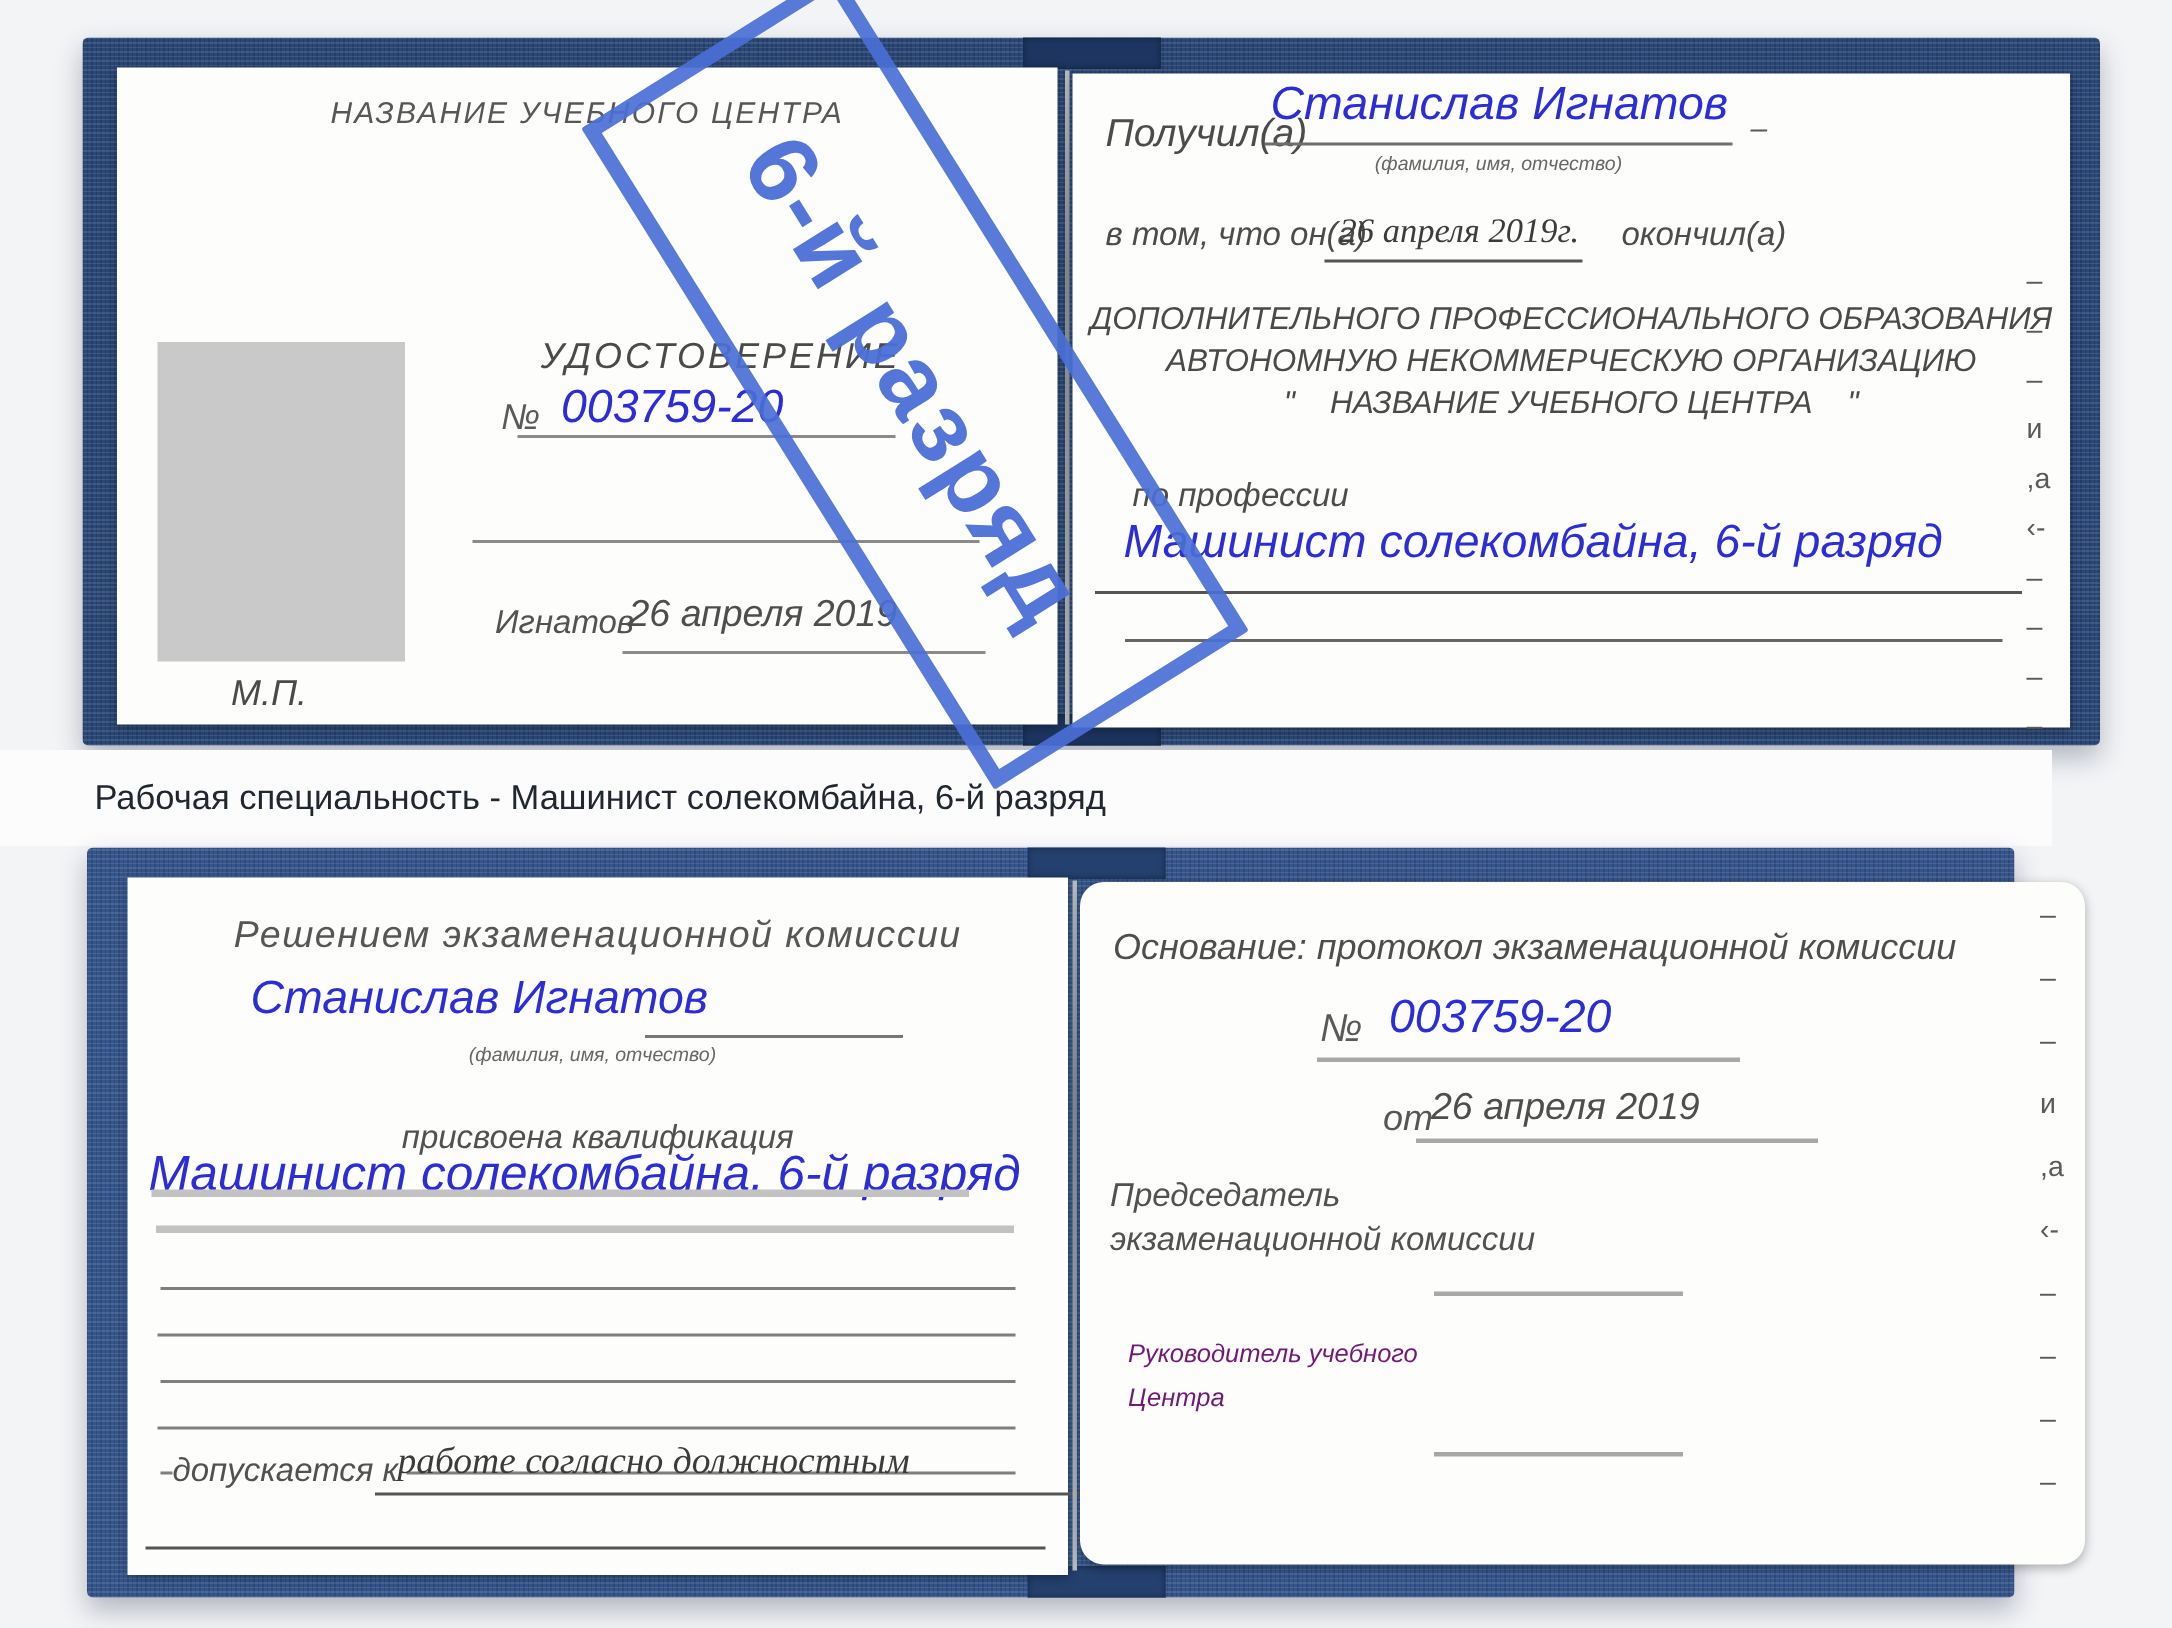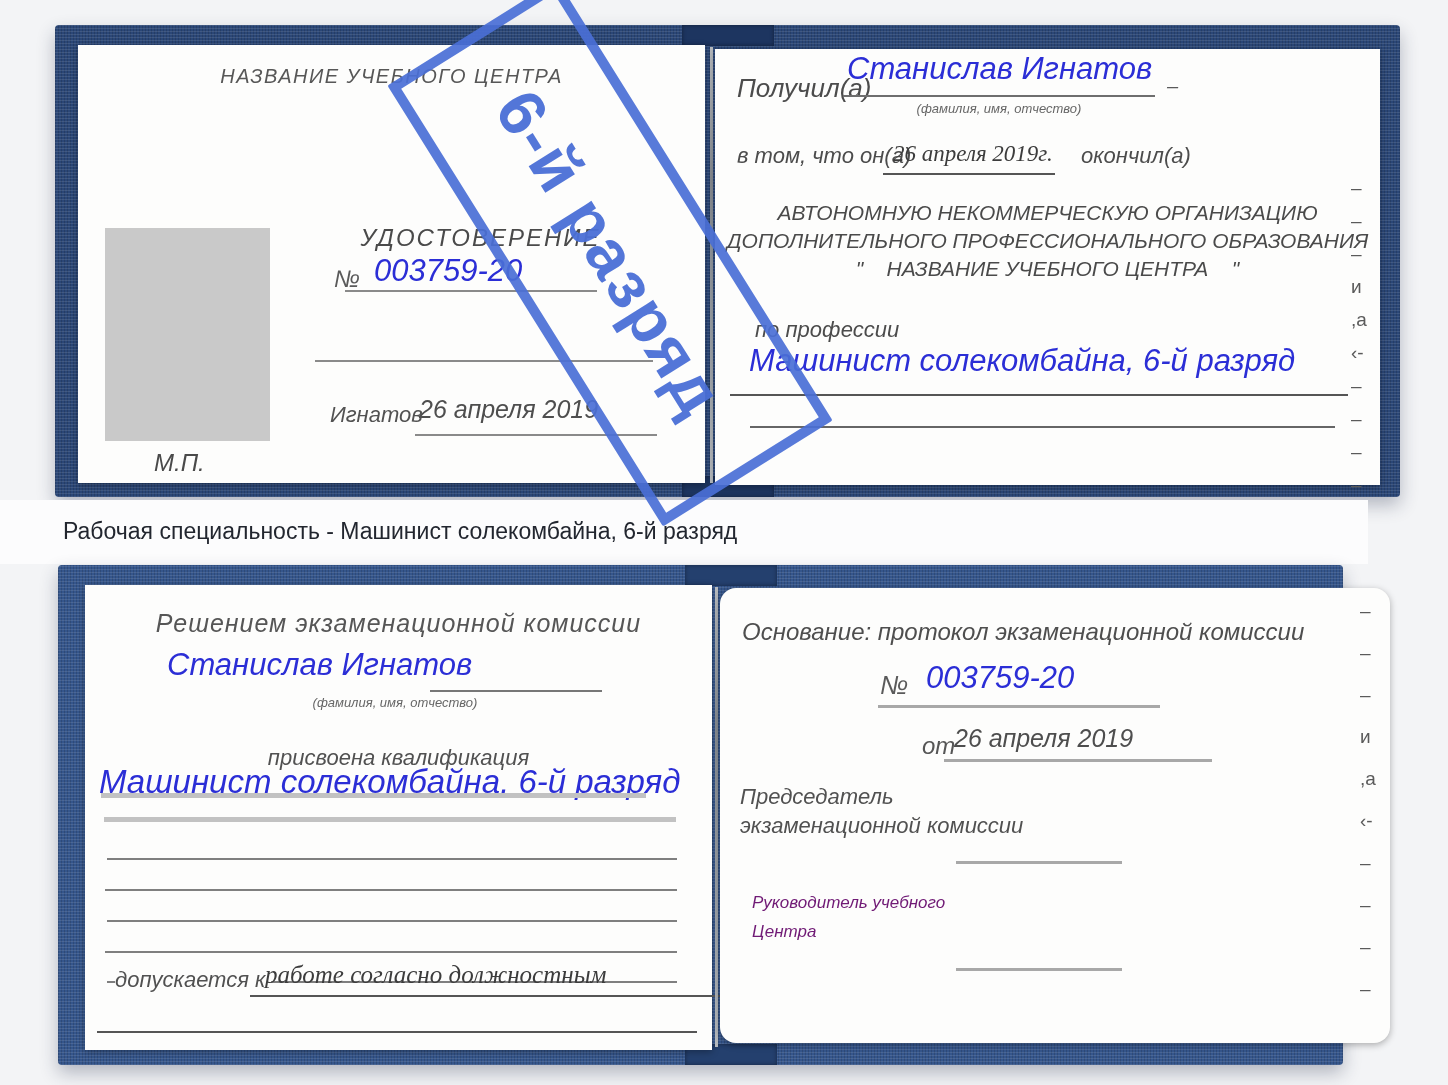--- a/index.html
+++ b/index.html
@@ -111,22 +111,22 @@
     <div class="line" style="left:128px; top:46px; width:312px; background:#6e6e6e;"></div>
     <div class="abs print" style="left:452px; top:26px; font-size:20px; color:#5a5a5a;">–</div>
     <div class="abs print" style="left:128px; top:52px; width:312px; text-align:center; font-size:13px; color:#666;">(фамилия, имя, отчество)</div>
 
     <div class="abs print" style="left:22px; top:94px; font-size:22px;">в том, что он(а)</div>
     <div class="abs sserif" style="left:178px; top:92px; font-size:23px;">26 апреля 2019г.</div>
     <div class="line" style="left:168px; top:124px; width:172px; background:#555;"></div>
     <div class="abs print" style="left:366px; top:94px; font-size:22px;">окончил(а)</div>
 
     <div class="abs print" style="left:0; top:150px; width:100%; text-align:center; font-size:21px; line-height:28px; color:#4a4a4a;">
+      <div>ДОПОЛНИТЕЛЬНОГО ПРОФЕССИОНАЛЬНОГО ОБРАЗОВАНИЯ</div>
       <div>АВТОНОМНУЮ НЕКОММЕРЧЕСКУЮ ОРГАНИЗАЦИЮ</div>
-      <div>ДОПОЛНИТЕЛЬНОГО ПРОФЕССИОНАЛЬНОГО ОБРАЗОВАНИЯ</div>
       <div>"&nbsp;&nbsp;&nbsp;&nbsp;НАЗВАНИЕ УЧЕБНОГО ЦЕНТРА&nbsp;&nbsp;&nbsp;&nbsp;"</div>
     </div>
 
     <div class="abs print" style="left:40px; top:268px; font-size:22px;">по профессии</div>
     <div class="abs hand" style="left:34px; top:294px; font-size:31px; white-space:nowrap;">Машинист солекомбайна, 6-й разряд</div>
     <div class="line" style="left:15px; top:345px; width:618px; background:#555;"></div>
     <div class="line" style="left:35px; top:377px; width:585px; background:#666;"></div>
 
     <div class="edge-col" style="left:636px; top:128px;">
       <div>–</div>

